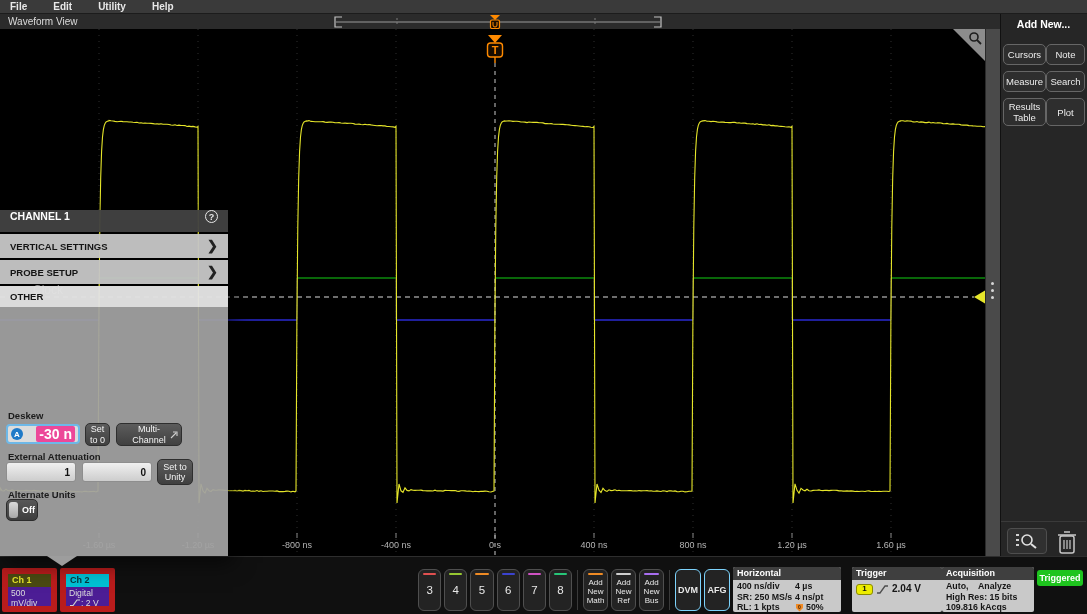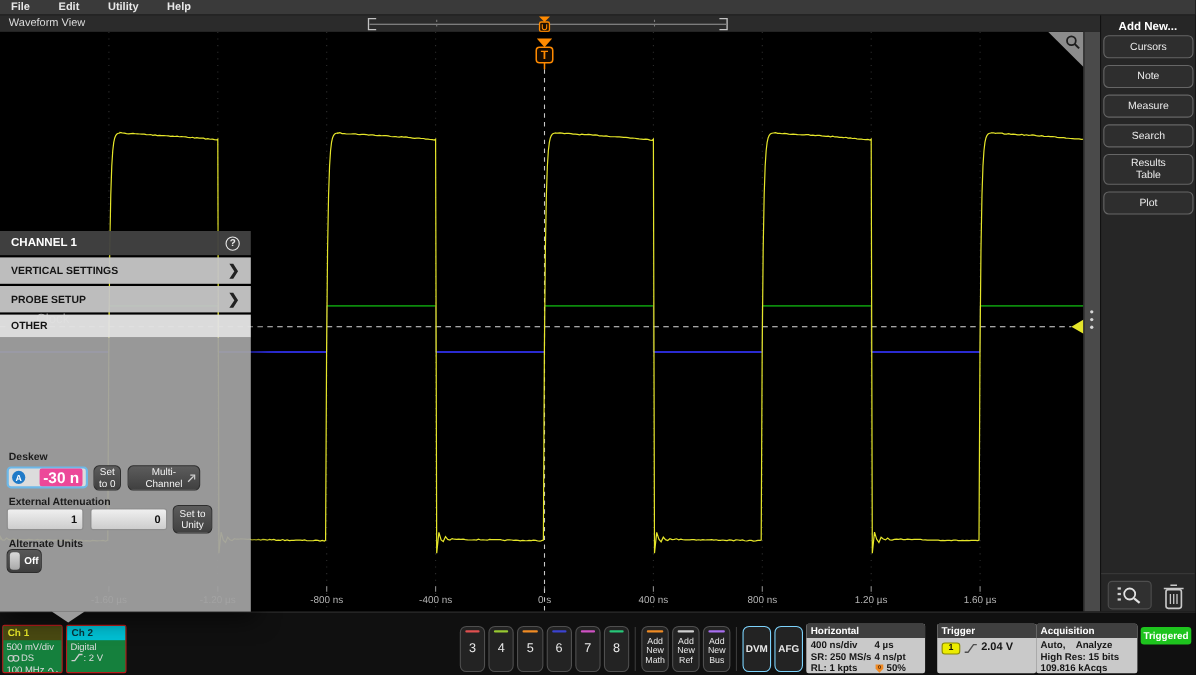--- a/index.html
+++ b/index.html
@@ -22,47 +22,47 @@
   #corner-mag{position:absolute;right:2px;top:2px}
 
   
   #divider{left:985px;top:29px;width:15px;height:527px;background:#4a4a4a;border-left:1px solid #2a2a2a}
   #divider .dots{position:absolute;left:5px;top:253px;display:flex;flex-direction:column;gap:4px}
   #divider .dots i{width:3px;height:3px;border-radius:50%;background:#d6d6d6}
 
   
   #rightpanel{left:1000px;top:14px;width:87px;height:542px;background:#262626;border-left:1px solid #111}
   #rp-title{left:1000px;top:18px;width:87px;text-align:center;font-size:10.5px;font-weight:bold;color:#fff}
-  #rp-grid{left:1003px;top:32px;width:82px;display:grid;grid-template-columns:1fr;gap:6px 0}
+  #rp-grid{left:1003px;top:44px;width:82px;display:grid;grid-template-columns:1fr 1fr;gap:6px 0}
   .rp-btn{background:#2e2e2e;border:1px solid #666;border-radius:5px;color:#ececec;font-size:9.5px;min-height:21px;display:flex;align-items:center;justify-content:center;text-align:center;white-space:pre-line;padding:2px 2px;cursor:pointer}
   #rp-sep{left:1001px;top:521px;width:85px;height:1px;background:#3a3a3a}
   #tool-zoom{left:1007px;top:528px;width:40px;height:26px;background:#303030;border:1px solid #4e4e4e;border-radius:4px;display:flex;align-items:center;justify-content:center;cursor:pointer}
 
   
   #dialog{left:0;top:210px;width:228px;height:346px;box-shadow:5px 7px 20px rgba(0,0,0,.6);z-index:5}
-  .dlg-h{height:22px;background:rgba(66,66,66,.96);color:#fff;font-size:10.5px;font-weight:bold;display:flex;align-items:center;padding:0 10px}
+  .dlg-h{height:22px;background:rgba(66,66,66,.96);color:#fff;font-size:10.5px;font-weight:bold;display:flex;padding:0 10px}
   .help-circ{margin-left:auto;width:13px;height:13px;border:1.4px solid #e8e8e8;border-radius:50%;color:#e8e8e8;font-size:9px;font-weight:bold;display:flex;align-items:center;justify-content:center}
   .dlg-row{height:24px;background:rgba(197,197,197,.96);margin-top:2px;display:flex;align-items:center;padding:0 10px;font-size:9.5px;font-weight:bold;color:#141414;cursor:pointer}
   .dlg-row .chev{margin-left:auto;font-size:13px;font-weight:bold;color:#222;line-height:10px}
   .dlg-row.open{background:rgba(226,226,226,.97);height:21px}
   .dlg-c{position:relative;background:rgba(162,162,162,.94);height:249px}
   .dlg-lab{position:absolute;font-size:9.5px;font-weight:bold;color:#1b1b1b}
   .btn-dark{position:absolute;background:linear-gradient(#5c5c5c,#404040);border:1px solid #2e2e2e;border-radius:5px;color:#f4f4f4;font-size:9px;font-weight:normal;line-height:1.15;display:flex;align-items:center;justify-content:center;text-align:center;white-space:pre-line;cursor:pointer}
   #deskew-input{position:absolute;left:6px;top:117px;width:74px;height:20px;background:#dcdcdc;border:2px solid #6db8e8;border-radius:4px;display:flex;align-items:center;padding:0 3px;cursor:text}
   .a-badge{width:12px;height:12px;border-radius:50%;background:#1f7ac8;color:#fff;font-size:8px;font-weight:bold;display:flex;align-items:center;justify-content:center}
   .sel{margin-left:auto;background:#ec4899;color:#fff;font-size:14px;font-weight:bold;padding:0 3px;border-radius:2px}
   .inp{position:absolute;background:linear-gradient(#f0f0f0,#cdcdcd);border:1px solid #8e8e8e;border-radius:3px;font-size:10px;font-weight:bold;color:#101010;display:flex;align-items:center;justify-content:flex-end;padding:0 5px;cursor:text}
   #alt-toggle{position:absolute;left:6px;top:192px;width:32px;height:22px;background:linear-gradient(#585858,#3e3e3e);border:1px solid #2c2c2c;border-radius:5px;display:flex;align-items:center;padding:2px;cursor:pointer}
   #alt-toggle .knob{width:15px;height:16px;background:linear-gradient(#dadada,#a8a8a8);border-radius:3px}
   #alt-toggle span{margin-left:4px;color:#fff;font-size:9px;font-weight:bold}
   #dlg-tail{left:47px;top:556px;width:0;height:0;border-left:15px solid transparent;border-right:15px solid transparent;border-top:10px solid rgba(162,162,162,.97);z-index:5}
 
   
   #bottombar{left:0;top:556px;width:1087px;height:58px;background:#101010;border-top:1px solid #2e2e2e}
-  .chb{position:absolute;top:568px;width:55px;height:44px;border:1px solid #b91c1c;border-radius:2px;overflow:hidden;background:#15803d;cursor:pointer}
+  .chb{position:absolute;top:568px;width:55px;height:44px;border:6px solid #b91c1c;border-radius:2px;overflow:hidden;background:#4c1d95;cursor:pointer}
   .chb-h{height:13px;font-size:9px;font-weight:bold;padding:1px 4px;line-height:11px}
   .chb-b{padding:1px 3px;font-size:8.6px;color:#dcdcdc;line-height:1.22}
   .icon-inline{display:inline-block;vertical-align:-1px}
   #btngroup{left:418px;top:567px;width:312px;height:45px;display:flex;align-items:center;gap:3px}
   .numbtn{position:relative;width:25px;height:42px;background:#232323;border:1px solid #4f4f4f;border-radius:6px;color:#e8e8e8;font-size:11.5px;display:flex;align-items:center;justify-content:center;cursor:pointer}
   .numbtn .stripe,.addbtn .stripe{position:absolute;top:3px;left:4px;right:4px;height:2.5px;border-radius:2px}
   .addbtn{position:relative;width:27px;height:42px;background:#232323;border:1px solid #4f4f4f;border-radius:6px;color:#e8e8e8;font-size:8px;line-height:1.15;display:flex;align-items:center;justify-content:center;text-align:center;white-space:pre-line;padding-top:4px;cursor:pointer}
   .grpsep{width:1px;height:40px;background:#3a3a3a;margin:0 2px}
   .fnbtn{width:28px;height:42px;background:#232323;border:1px solid #7dd3fc;border-radius:6px;color:#e8e8e8;font-size:9px;font-weight:bold;display:flex;align-items:center;justify-content:center;cursor:pointer}
   .panel{position:absolute;top:567px;height:45px;border-radius:2px;overflow:hidden;background:#c9c9c9;cursor:pointer}

